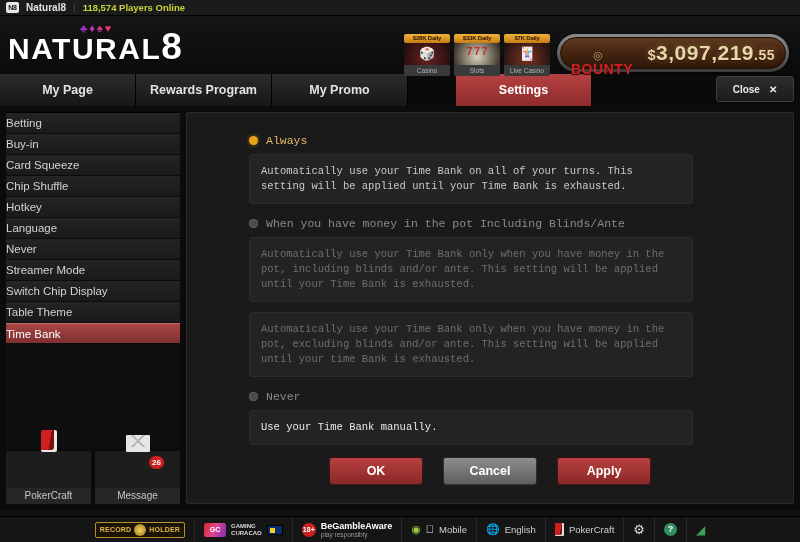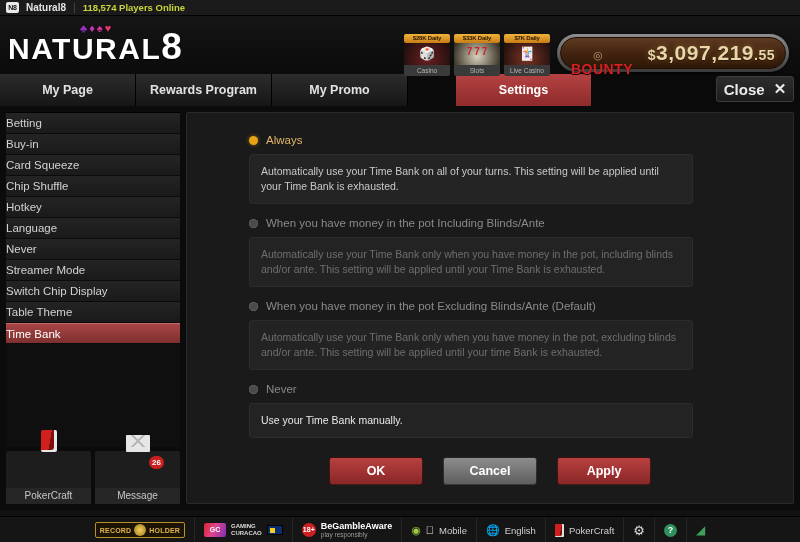--- a/index.html
+++ b/index.html
@@ -100,21 +100,21 @@
     background:linear-gradient(#2c2c2c,#161616);
     border-right:1px solid #000; cursor:pointer;
   }
   .tab.active { background:linear-gradient(#b64242,#8e2b2b); color:#fff;margin-left:48px; }
   .tabspacer { flex:1; background:#0a0a0a; }
 
   
   .closebtn {
     position:absolute; right:6px; top:76px; width:78px; height:26px;
     background:linear-gradient(#2e2e2e,#1b1b1b); border:1px solid #3d3d3d;
-    border-radius:3px; color:#eaeaea; font-size:15px; font-weight:bold;
+    border-radius:3px; color:#eaeaea; font-size:10px; font-weight:bold;
     display:flex; align-items:center; justify-content:center; gap:9px;
     cursor:pointer; z-index:5;
   }
 
   
   .body { position:relative; height:404px; background:#0b0b0b; padding:6px; display:flex; gap:0; }
 
   .sidebar { width:174px; display:flex; flex-direction:column; }
   .menu { border-top:1px solid #000; }
   .menu-item {
@@ -161,21 +161,21 @@
     font-weight:bold; line-height:13px; text-align:center; padding:0 3px;
   }
 
   
   .panel {
     flex:1; margin-left:6px; background:#1a1a1a; border:1px solid #2a2a2a;
     border-radius:2px; padding:18px 18px 10px 18px; position:relative;
   }
   .panel-title { font-size:15px; color:#f0f0f0; margin-bottom:18px; }
 
-  .option { margin-left:44px; margin-bottom:4px; }
+  .option { margin-left:44px; margin-bottom:4px;font-family:Liberation Mono, monospace; }
   .opt-head { display:flex; align-items:center; gap:8px; height:18px; cursor:pointer; }
   .radio {
     width:9px; height:9px; border-radius:50%; background:#4a4a4a;
     box-shadow:inset 0 0 0 1px #5c5c5c; flex:0 0 auto;
   }
   .radio.on { background:#e8a317; box-shadow:0 0 4px rgba(232,163,23,.5); }
   .opt-label { font-size:11.5px; color:#8a8a8a; }
   .opt-label.on { color:#e3b668; }
   .opt-desc {
     background:#232323; border:1px solid #2c2c2c; border-radius:3px;
@@ -195,21 +195,21 @@
     display:flex; align-items:center; justify-content:center;
     border:1px solid rgba(0,0,0,.6);
   }
   .btn.red  { background:linear-gradient(#b84040,#8a2727); }
   .btn.grey { background:linear-gradient(#8d8d8d,#5e5e5e); }
 
   
   .footer {
     position:absolute; left:0; bottom:0; width:800px; height:26px;
     background:#151515; border-top:1px solid #000;
-    display:flex; align-items:flex-start; justify-content:center; gap:0;
+    display:flex; align-items:center; justify-content:center; gap:0;
   }
   .fcell {
     height:26px; display:flex; align-items:center; gap:5px; padding:0 9px;
     border-left:1px solid #262626; font-size:9.5px; color:#d0d0d0;
   }
   .fcell:first-child { border-left:none; }
   .record {
     display:flex; align-items:center; gap:3px; padding:1px 4px;
     background:#1b1405; border:1px solid #b8902e; border-radius:2px;
     font-size:7px; font-weight:bold; color:#e0b44a; letter-spacing:.2px;
@@ -368,24 +368,20 @@
 
       <div class="option">
         <div class="opt-head">
           <span class="radio"></span>
           <span class="opt-label">When you have money in the pot Including Blinds/Ante</span>
         </div>
         <div class="opt-desc">Automatically use your Time Bank only when you have money in the pot, including blinds and/or ante. This setting will be applied until your Time Bank is exhausted.</div>
       </div>
 
       <div class="option">
-        <div class="opt-head">
-          <span class="radio"></span>
-          <span class="opt-label">When you have money in the pot Excluding Blinds/Ante (Default)</span>
-        </div>
         <div class="opt-desc">Automatically use your Time Bank only when you have money in the pot, excluding blinds and/or ante. This setting will be applied until your time Bank is exhausted.</div>
       </div>
 
       <div class="option">
         <div class="opt-head">
           <span class="radio"></span>
           <span class="opt-label">Never</span>
         </div>
         <div class="opt-desc bright">Use your Time Bank manually.</div>
       </div>

